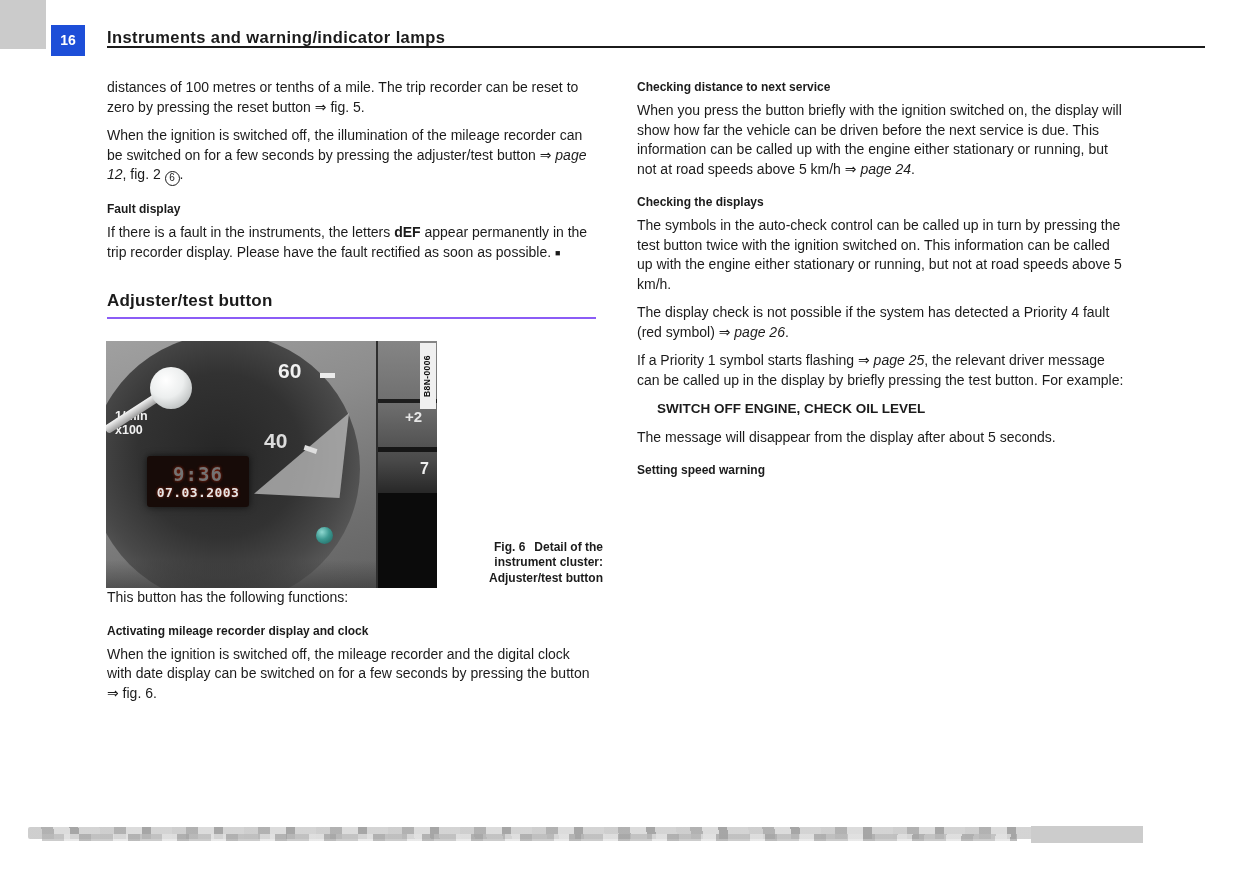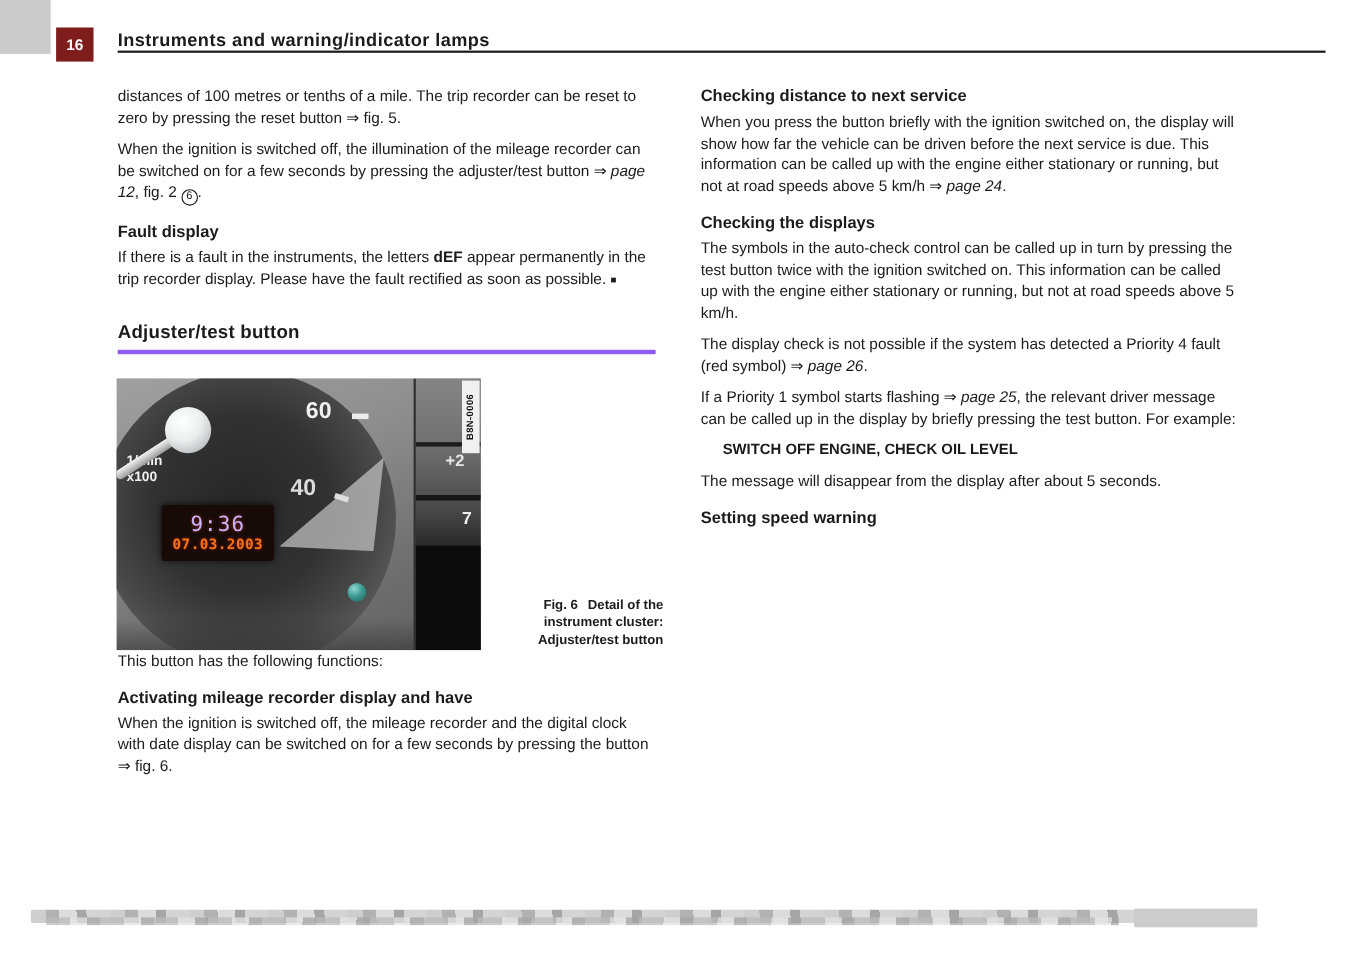--- a/index.html
+++ b/index.html
@@ -5,33 +5,33 @@
   html,body{margin:0;padding:0;}
   body{
     width:1241px;height:875px;position:relative;overflow:hidden;
     background:#ffffff;color:#1b1b1b;
     font-family:"Liberation Sans","DejaVu Sans",sans-serif;
     font-size:14px;line-height:19.5px;
   }
   .abs{position:absolute;}
   
   .corner{left:0;top:0;width:46px;height:49px;background:#cbcbcb;}
-  .pagenum{left:51px;top:25px;width:34px;height:31px;background:#7f1d1d;color:#fff;
+  .pagenum{left:51px;top:25px;width:34px;height:31px;background:#1d4ed8;color:#fff;
     font-weight:bold;font-size:14px;display:flex;align-items:center;justify-content:center;}
   .header-title{left:107px;top:28px;font-size:16.5px;font-weight:bold;letter-spacing:.4px;}
   .header-rule{left:107px;top:46px;width:1098px;height:2px;background:#1b1b1b;}
   
   .col{position:absolute;top:78px;}
   .col-left{left:107px;width:489px;}
   .col-right{left:637px;width:492px;}
   .col p{margin:0 0 9px;}
   .col p:first-child,.col h3:first-child{margin-top:0;}
-  h3.sub{font-size:15px;font-weight:bold;margin:14px 0 4px;line-height:19px;}
+  h3.sub{font-size:12px;font-weight:bold;margin:14px 0 4px;line-height:19px;}
   h2.section{font-size:17px;font-weight:bold;margin:28px 0 0;padding-bottom:6px;
-    border-bottom:4px solid #8b5cf6;letter-spacing:.2px;line-height:20px;}
+    border-bottom:2px solid #8b5cf6;letter-spacing:.2px;line-height:20px;}
   .it{font-style:italic;}
   .b{font-weight:bold;}
   .endmark{font-size:9px;vertical-align:1px;}
   .circ{display:inline-block;box-sizing:border-box;width:15px;height:15px;border:1.2px solid #1b1b1b;
     border-radius:50%;font-size:10px;line-height:12px;text-align:center;vertical-align:-2px;}
   .message{font-weight:bold;font-size:13.5px;margin:6px 0 8px;padding-left:20px;}
   
   .figure-wrap{position:relative;margin-top:22px;height:247px;}
   .figure{position:absolute;left:-1px;top:0;width:331px;height:247px;overflow:hidden;
     background:linear-gradient(160deg,#a0a0a0 0%,#8d8d8d 35%,#707070 70%,#5f5f5f 100%);}
@@ -41,24 +41,24 @@
   .wedge{left:148px;top:72px;width:95px;height:85px;background:#c4c4c4;opacity:.72;
     clip-path:polygon(0 95%,100% 0,90% 100%);}
   .num60{left:172px;top:20px;color:#f1f1f1;font-weight:bold;font-size:21px;}
   .tick60{left:214px;top:32px;width:15px;height:5px;background:#ececec;}
   .num70{left:158px;top:90px;color:#dcdcdc;font-weight:bold;font-size:21px;}
   .tick70{left:198px;top:106px;width:13px;height:5px;background:#dedede;transform:rotate(18deg);}
   .rpm{left:9px;top:68px;color:#f2f2f2;font-size:12.5px;font-weight:bold;line-height:14px;}
   .lcd{left:41px;top:115px;width:102px;height:51px;background:#170b08;border-radius:3px;
     display:flex;flex-direction:column;align-items:center;justify-content:center;gap:2px;
     box-shadow:0 0 7px rgba(0,0,0,.65);}
-  .lcd .time{font-family:"DejaVu Sans Mono",monospace;font-weight:normal;font-size:19px;
-    color:#c4b5fd;letter-spacing:1px;line-height:1;text-shadow:0 0 3px rgba(255,60,20,.6);}
+  .lcd .time{font-family:"DejaVu Sans Mono",monospace;font-weight:bold;font-size:19px;
+    color:#737373;letter-spacing:1px;line-height:1;text-shadow:0 0 3px rgba(255,60,20,.6);}
   .lcd .date{font-family:"DejaVu Sans Mono",monospace;font-weight:bold;font-size:13px;
-    color:#f97316;letter-spacing:.4px;line-height:1;text-shadow:0 0 3px rgba(255,60,20,.6);}
+    color:#e5e5e5;letter-spacing:.4px;line-height:1;text-shadow:0 0 3px rgba(255,60,20,.6);}
   .knob-stem{left:0;top:85px;width:72px;height:9px;border-radius:4px;
     background:linear-gradient(180deg,#f4f4f4,#9a9a9a);
     transform-origin:left center;transform:rotate(-33deg);}
   .knob{left:44px;top:26px;width:42px;height:42px;border-radius:50%;
     background:radial-gradient(circle at 38% 32%, #ffffff 0%, #eceeee 45%, #c9cccc 70%, #9aa0a0 100%);}
   .panel{left:270px;top:0;width:61px;height:247px;border-left:2px solid #2e2e2e;
     background:linear-gradient(180deg,#858585 0%,#6f6f6f 25%,#4a4a4a 48%,#1c1c1c 66%,#101010 100%);}
   .slat1{left:272px;top:58px;width:59px;height:4px;background:#1d1d1d;}
   .slat2{left:272px;top:106px;width:59px;height:5px;background:#161616;}
   .panel-bottom{left:272px;top:152px;width:59px;height:95px;background:#0b0b0b;}
@@ -127,21 +127,21 @@
             <span>B8N-0006</span>
           </div>
         <div class="btn"></div>
         <div class="fig-bottom"></div>
       </div>
       <div class="caption"><span class="cap-lbl">Fig. 6</span><span>Detail of the instrument cluster: Adjuster/test button</span></div>
     </div>
 
     <p style=""><span>This button has the following functions:</span></p>
 
-    <h3 class="sub">Activating mileage recorder display and have</h3>
+    <h3 class="sub">Activating mileage recorder display and clock</h3>
     <p><span>When the ignition is switched off, the mileage recorder and the digital clock with date display can be switched on for a few seconds by pressing the button ⇒ fig. 6.</span></p>
   </div>
 
   <div class="col col-right">
     <h3 class="sub">Checking distance to next service</h3>
     <p><span>When you press the button briefly with the ignition switched on, the display will show how far the vehicle can be driven before the next service is due. This information can be called up with the engine either stationary or running, but not at road speeds above 5 km/h ⇒ </span><span class="it">page 24</span><span>.</span></p>
 
     <h3 class="sub">Checking the displays</h3>
     <p><span>The symbols in the auto-check control can be called up in turn by pressing the test button twice with the ignition switched on. This information can be called up with the engine either stationary or running, but not at road speeds above 5 km/h.</span></p>
     <p><span>The display check is not possible if the system has detected a Priority 4 fault (red symbol) ⇒ </span><span class="it">page 26</span><span>.</span></p>

